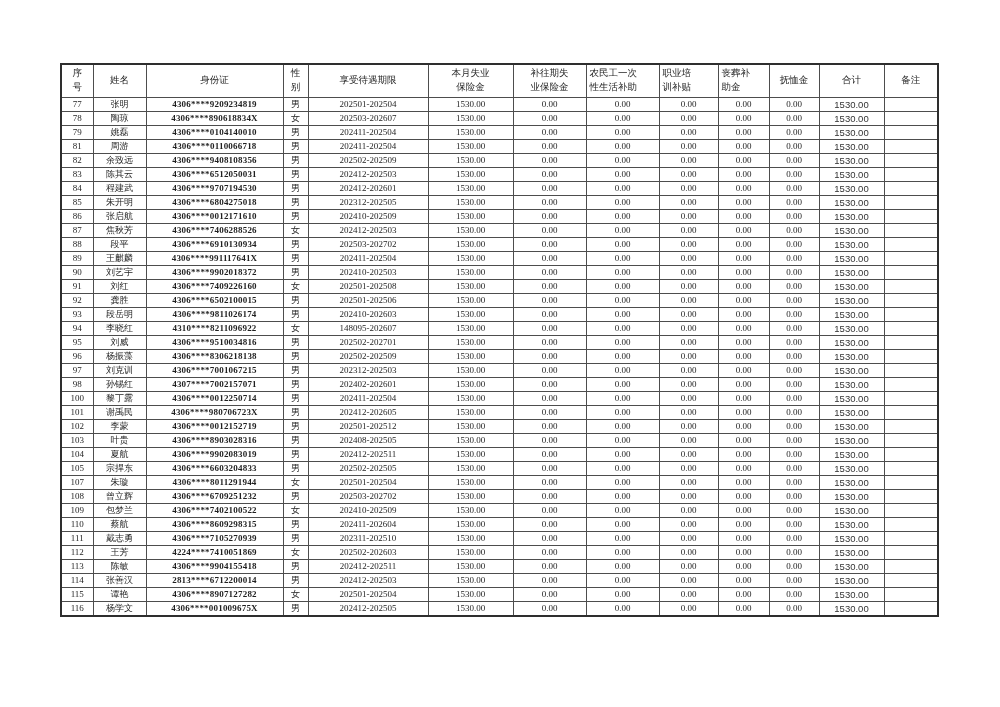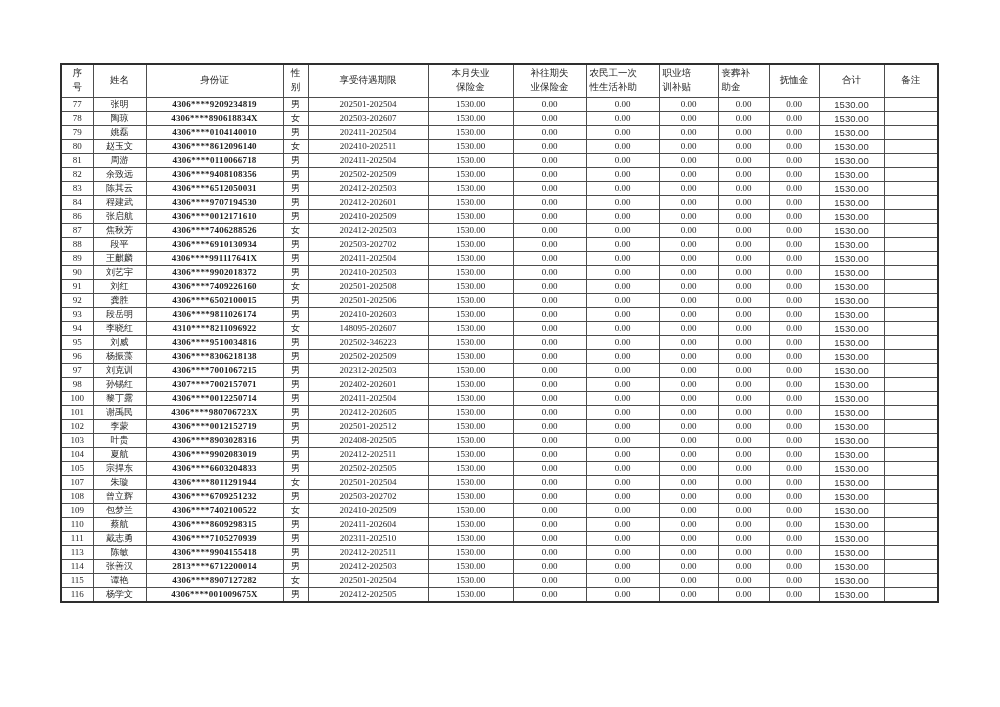--- a/index.html
+++ b/index.html
@@ -141,35 +141,20 @@
           <td>1530.00</td>
           <td>0.00</td>
           <td>0.00</td>
           <td>0.00</td>
           <td>0.00</td>
           <td>0.00</td>
           <td class="col-total">1530.00</td>
           <td></td>
         </tr>
         <tr>
-          <td>80</td>
-          <td>赵玉文</td>
-          <td class="col-id">4306****8612096140</td>
-          <td>女</td>
-          <td>202410-202511</td>
-          <td>1530.00</td>
-          <td>0.00</td>
-          <td>0.00</td>
-          <td>0.00</td>
-          <td>0.00</td>
-          <td>0.00</td>
-          <td class="col-total">1530.00</td>
-          <td></td>
-        </tr>
-        <tr>
           <td>81</td>
           <td>周游</td>
           <td class="col-id">4306****0110066718</td>
           <td>男</td>
           <td>202411-202504</td>
           <td>1530.00</td>
           <td>0.00</td>
           <td>0.00</td>
           <td>0.00</td>
           <td>0.00</td>
@@ -216,20 +201,35 @@
           <td>1530.00</td>
           <td>0.00</td>
           <td>0.00</td>
           <td>0.00</td>
           <td>0.00</td>
           <td>0.00</td>
           <td class="col-total">1530.00</td>
           <td></td>
         </tr>
         <tr>
+          <td>85</td>
+          <td>朱开明</td>
+          <td class="col-id">4306****6804275018</td>
+          <td>男</td>
+          <td>202312-202505</td>
+          <td>1530.00</td>
+          <td>0.00</td>
+          <td>0.00</td>
+          <td>0.00</td>
+          <td>0.00</td>
+          <td>0.00</td>
+          <td class="col-total">1530.00</td>
+          <td></td>
+        </tr>
+        <tr>
           <td>86</td>
           <td>张启航</td>
           <td class="col-id">4306****0012171610</td>
           <td>男</td>
           <td>202410-202509</td>
           <td>1530.00</td>
           <td>0.00</td>
           <td>0.00</td>
           <td>0.00</td>
           <td>0.00</td>
@@ -355,21 +355,21 @@
           <td>0.00</td>
           <td>0.00</td>
           <td class="col-total">1530.00</td>
           <td></td>
         </tr>
         <tr>
           <td>95</td>
           <td>刘威</td>
           <td class="col-id">4306****9510034816</td>
           <td>男</td>
-          <td>202502-346223</td>
+          <td>202502-202701</td>
           <td>1530.00</td>
           <td>0.00</td>
           <td>0.00</td>
           <td>0.00</td>
           <td>0.00</td>
           <td>0.00</td>
           <td class="col-total">1530.00</td>
           <td></td>
         </tr>
         <tr>
@@ -566,20 +566,35 @@
           <td>0.00</td>
           <td class="col-total">1530.00</td>
           <td></td>
         </tr>
         <tr>
           <td>111</td>
           <td>戴志勇</td>
           <td class="col-id">4306****7105270939</td>
           <td>男</td>
           <td>202311-202510</td>
+          <td>1530.00</td>
+          <td>0.00</td>
+          <td>0.00</td>
+          <td>0.00</td>
+          <td>0.00</td>
+          <td>0.00</td>
+          <td class="col-total">1530.00</td>
+          <td></td>
+        </tr>
+        <tr>
+          <td>112</td>
+          <td>王芳</td>
+          <td class="col-id">4224****7410051869</td>
+          <td>女</td>
+          <td>202502-202603</td>
           <td>1530.00</td>
           <td>0.00</td>
           <td>0.00</td>
           <td>0.00</td>
           <td>0.00</td>
           <td>0.00</td>
           <td class="col-total">1530.00</td>
           <td></td>
         </tr>
         <tr>

